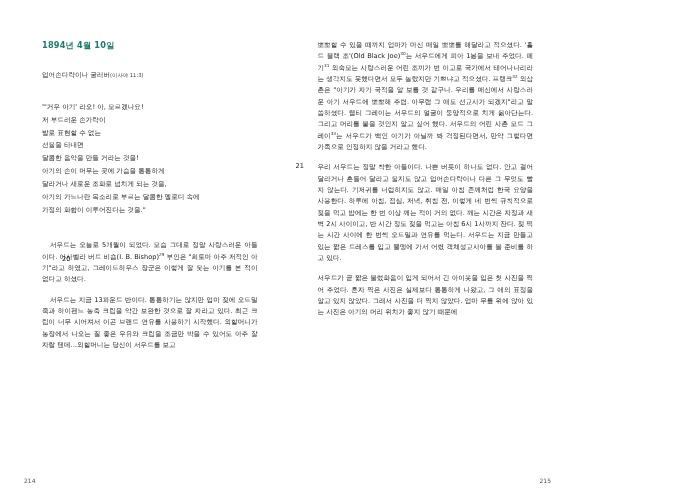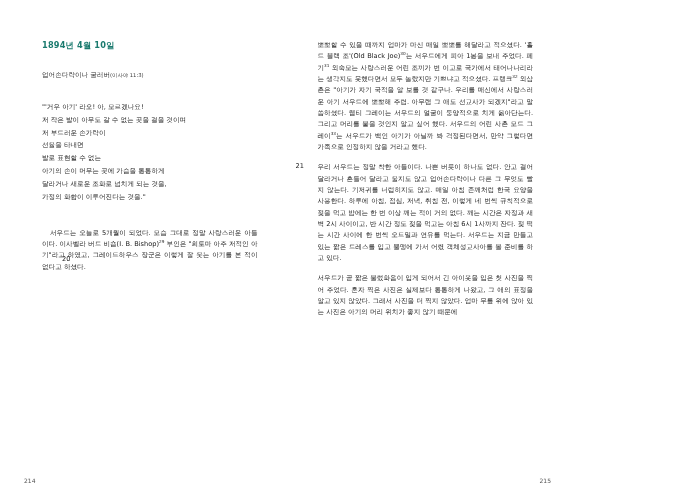--- a/index.html
+++ b/index.html
@@ -121,33 +121,35 @@
   <div class="page page-left">
 
     <div class="date-heading">1894년 4월 10일</div>
 
     <div class="dedication">
       <span>업어손다락이나 굴러버</span><span class="ref">(이사야 11:3)</span>
     </div>
 
     <div class="poem">
       <span class="poem-line">"'거우 아기' 라오! 아, 모르겠나요!</span>
-      <span class="poem-line">저 작은 발이 아무도 갈 수 없는 곳을 걸을 것이며</span>
       <span class="poem-line">저 부드러운 손가락이</span>
+      <span class="poem-line">발로 표현할 수 없는</span>
       <span class="poem-line">선율을 타내면</span>
-      <span class="poem-line">발로 표현할 수 없는</span>
+      <span class="poem-line">달콤한 음악을 만들 거라는 것을!</span>
       <span class="poem-line">아기의 손이 머무는 곳에 가슴을 통통하게</span>
       <span class="poem-line">달라거나 새로운 조화로 넘치게 되는 것을,</span>
+      <span class="poem-line">아기의 가느나란 목소리로 부르는 달콤한 멜로디 속에</span>
       <span class="poem-line">가정의 화합이 이루어진다는 것을."</span>
       <span class="linenum ln-left" style="top: 152px;">20</span>
     </div>
 
     <div class="block-gap"></div>
 
     <p class="para para-indent">서우드는 오늘로 5개월이 되었다. 모습 그대로 정말 사랑스러운 아들이다. 이사벨라 버드 비숍(I. B. Bishop)<sup>29</sup> 부인은 "희토마 아주 저적인 아기"라고 하였고, 그레이트하우스 장군은 이렇게 잘 웃는 아기를 본 적이 없다고 하셨다.</p>
+    <p class="para para-indent">서우드는 지금 13파운드 반이다. 통통하기는 않지만 업마 젖에 오트밀죽과 하이펜느 농축 크림을 약간 보완한 것으로 잘 자라고 있다. 최근 크림이 너무 시어져서 이곤 브랜드 연유를 사용하기 시작했다. 외할머니가 농장에서 나오는 질 좋은 우유와 크림을 조금만 박을 수 있어도 아주 잘 자랄 텐데…외할머니는 당신이 서우드를 보고</p>
 
     <div class="folio folio-left">214</div>
   </div>
 
   <div class="page page-right">
 
     <p class="para">뽀뽀할 수 있을 때까지 엄마가 마신 매일 뽀뽀를 해달라고 적으셨다. '홀드 블랙 조'(Old Black Joe)<sup>30</sup>는 서우드에게 피아 1봉을 보내 주었다. 페기<sup>31</sup> 외숙모는 사랑스러운 어린 조끼가 번 이고로 국가에서 태어나나리라는 생각지도 못했다면서 모두 놀랐지만 기쁘냐고 적으셨다. 프랭크<sup>32</sup> 외삼촌은 "아기가 자기 국적을 알 보를 것 같구나. 우리를 매신에서 사랑스러운 아기 서우드에 뽀뽀해 주렴. 아무램 그 애도 선교사가 되겠지"라고 말씀하셨다. 웹티 그레이는 서우드의 얼굴이 둥양적으로 치게 옮아단는다. 그리고 머리를 붙을 것인지 알고 싶어 했다. 서우드의 어린 사촌 모드 그레이<sup>33</sup>는 서우드가 백인 아기가 아닐까 봐 걱정된다면서, 만약 그렇다면 가족으로 인정하지 않을 거라고 했다.</p>
 
     <div style="position:relative;">
       <span class="linenum ln-right" style="top: 0px; left: -22px;">21</span>

